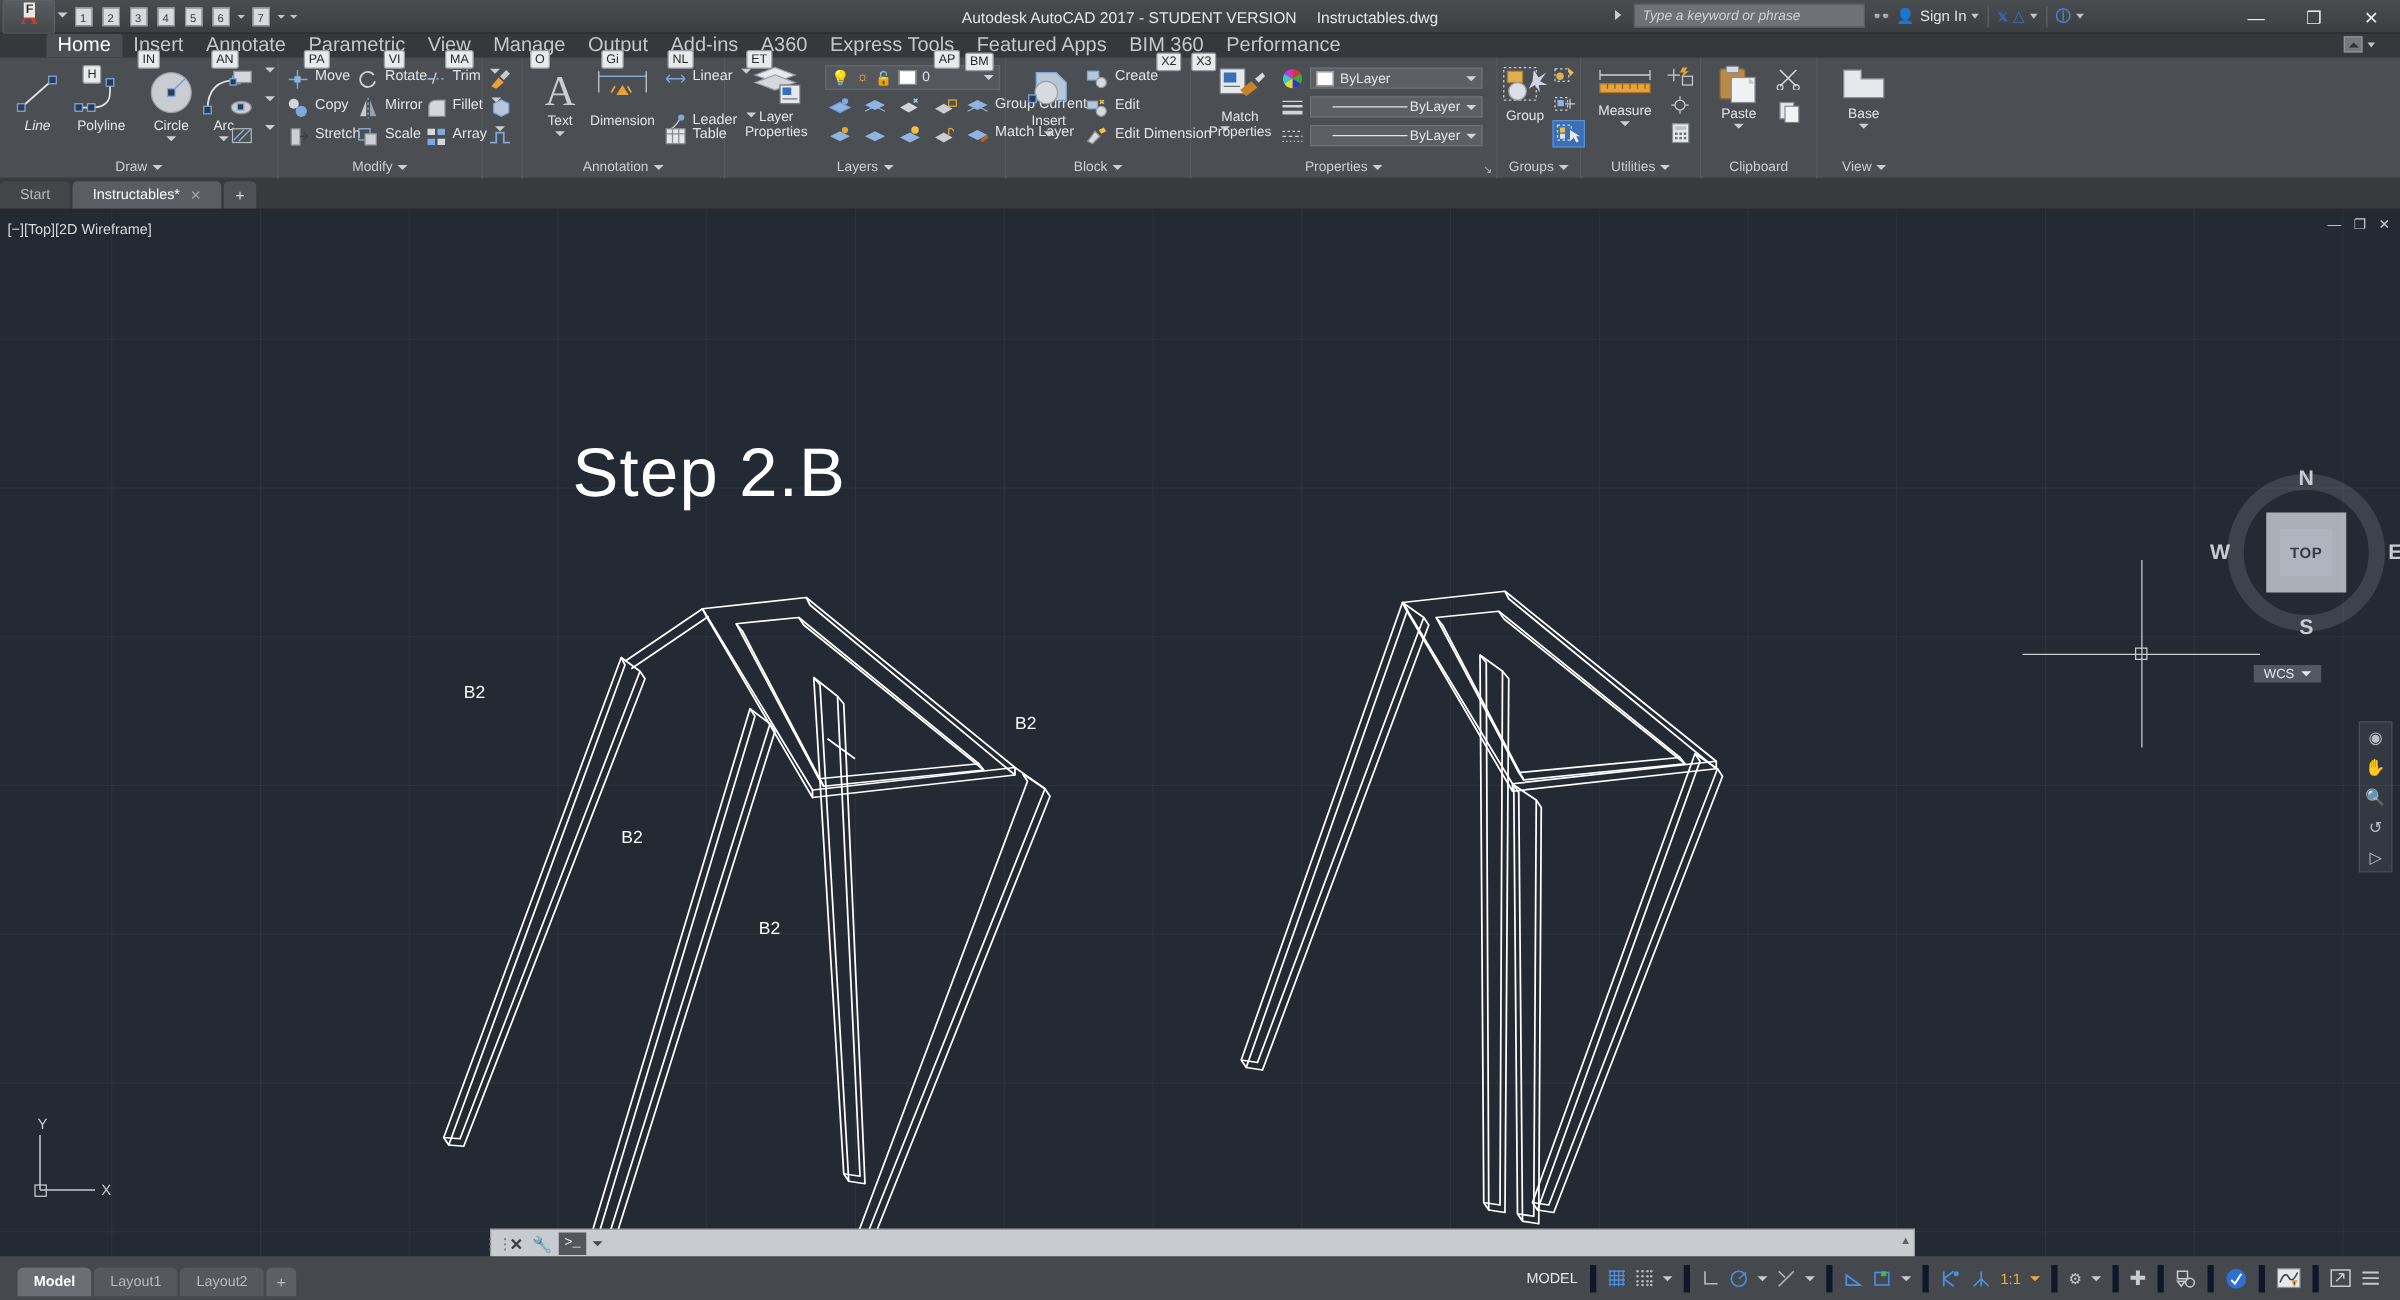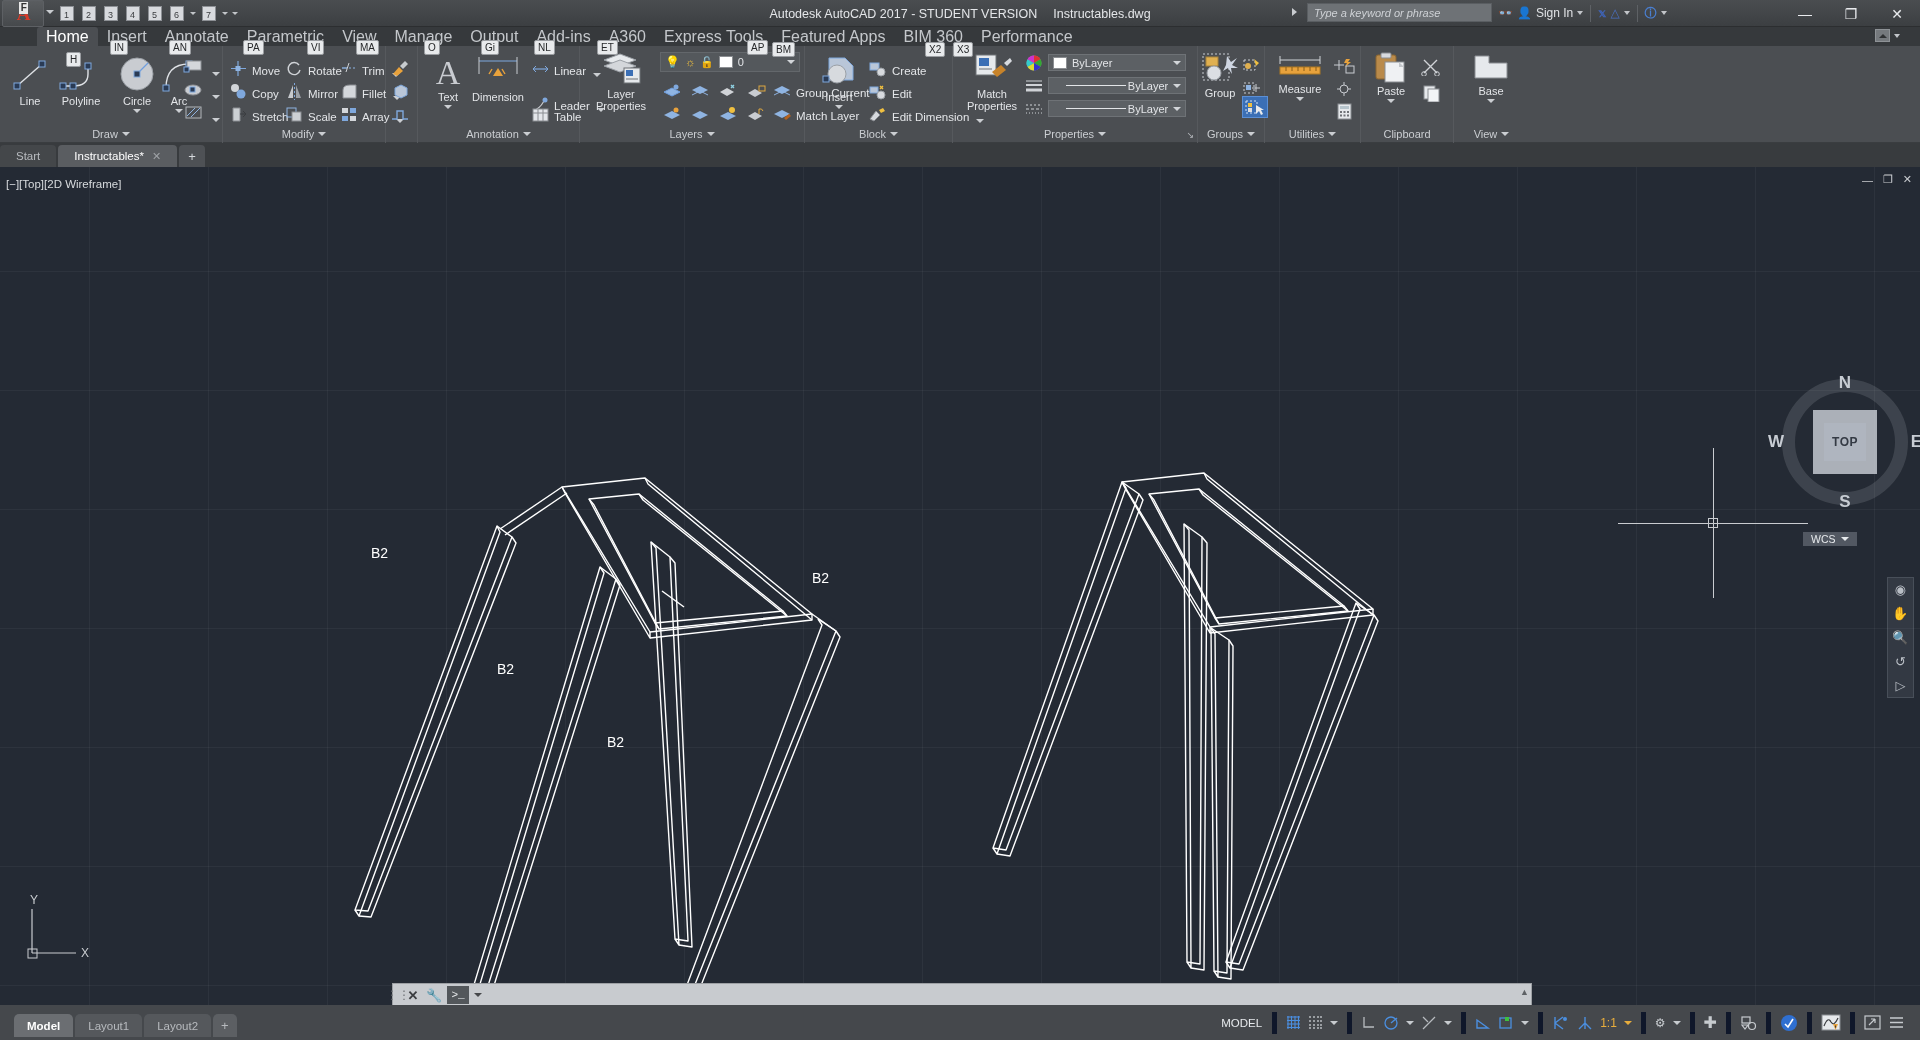--- a/index.html
+++ b/index.html
@@ -97,21 +97,21 @@
     display:flex; align-items:center; justify-content:center; gap:4px;
     color:#cbced2; font-size:11px;
   }
   .panel-title i { width:0;height:0;border-left:4px solid transparent;border-right:4px solid transparent;border-top:4px solid #cbced2; }
   .panel-dlg { position:absolute; right:3px; bottom:3px; color:#b6b9bd; font-size:9px; }
 
   .big-btn { position:absolute; display:flex; flex-direction:column; align-items:center; width:54px; }
   .big-btn .lbl { color:#e3e5e8; font-size:11px; margin-top:2px; text-align:center; line-height:11px;}
   .big-btn .dd { width:0;height:0;border-left:4px solid transparent;border-right:4px solid transparent;border-top:4px solid #cbced2; margin-top:2px;}
 
-  .sm-btn { position:absolute; display:flex; align-items:flex-end; gap:4px; height:22px; }
+  .sm-btn { position:absolute; display:flex; align-items:flex-start; gap:4px; height:22px; }
   .sm-btn .lbl { color:#e3e5e8; font-size:11.5px; white-space:nowrap; }
   .sm-btn .dd { width:0;height:0;border-left:4px solid transparent;border-right:4px solid transparent;border-top:4px solid #cbced2; margin-left:3px;}
 
   .kt { position:absolute; background:#e8eaec; color:#26282a; font-size:10px;
         border:1px solid #9a9da1; padding:0 3px; line-height:13px; border-radius:2px; z-index:40;
         font-family:"Liberation Sans",sans-serif; }
 
   .ico { display:block; }
 
   
@@ -318,21 +318,21 @@
           <i></i>
         </span>
       <span class="tb-caret"></span>
     </div>
   </div>
 
   <div class="ribbon">
 
     <div class="panel" style="width:223px">
       <div class="panel-body">
-        <div class="big-btn" style="left:3px; top:10px;">
+        <div class="big-btn" style="left:3px; top:10px;font-style:italic;">
           <svg class="ico" width="44" height="38" viewBox="0 0 44 38">
             <line x1="9" y1="30" x2="34" y2="8" stroke="#dfe2e6" stroke-width="1.4"></line>
             <rect x="6" y="27" width="6" height="6" fill="#2a3b55" stroke="#7fa8dd"></rect>
             <rect x="31" y="5" width="6" height="6" fill="#2a3b55" stroke="#7fa8dd"></rect>
           </svg>
           <span class="lbl">Line</span>
         </div>
         <div class="big-btn" style="left:54px; top:10px;">
           <svg class="ico" width="50" height="38" viewBox="0 0 50 38">
             <path d="M7,30 L17,30 Q32,30 32,18 L32,10" stroke="#dfe2e6" stroke-width="1.4" fill="none"></path>
@@ -977,20 +977,21 @@
         <path d="M1211,461 L1229,473 L1227,806 L1214,804 Z"></path>
         <path d="M1211,461 L1215,467 L1218,810 L1214,804"></path>
         <path d="M1229,473 L1233,479 L1231,812 L1218,810"></path>
 
         <path d="M1356,436 L1374,448 L1239,797 L1226,795 Z"></path>
         <path d="M1356,436 L1360,442 L1230,801 L1226,795"></path>
         <path d="M1374,448 L1378,454 L1243,803 L1230,801"></path>
       </g>
     </svg>
 
+    <div class="step-title">Step 2.B</div>
 
     <div class="blbl" style="left:371px; top:378px;">B2</div>
     <div class="blbl" style="left:497px; top:494px;">B2</div>
     <div class="blbl" style="left:607px; top:567px;">B2</div>
     <div class="blbl" style="left:812px; top:403px;">B2</div>
 
     <div class="crosshair">
       <div class="h"></div>
       <div class="v"></div>
       <div class="pk"></div>

